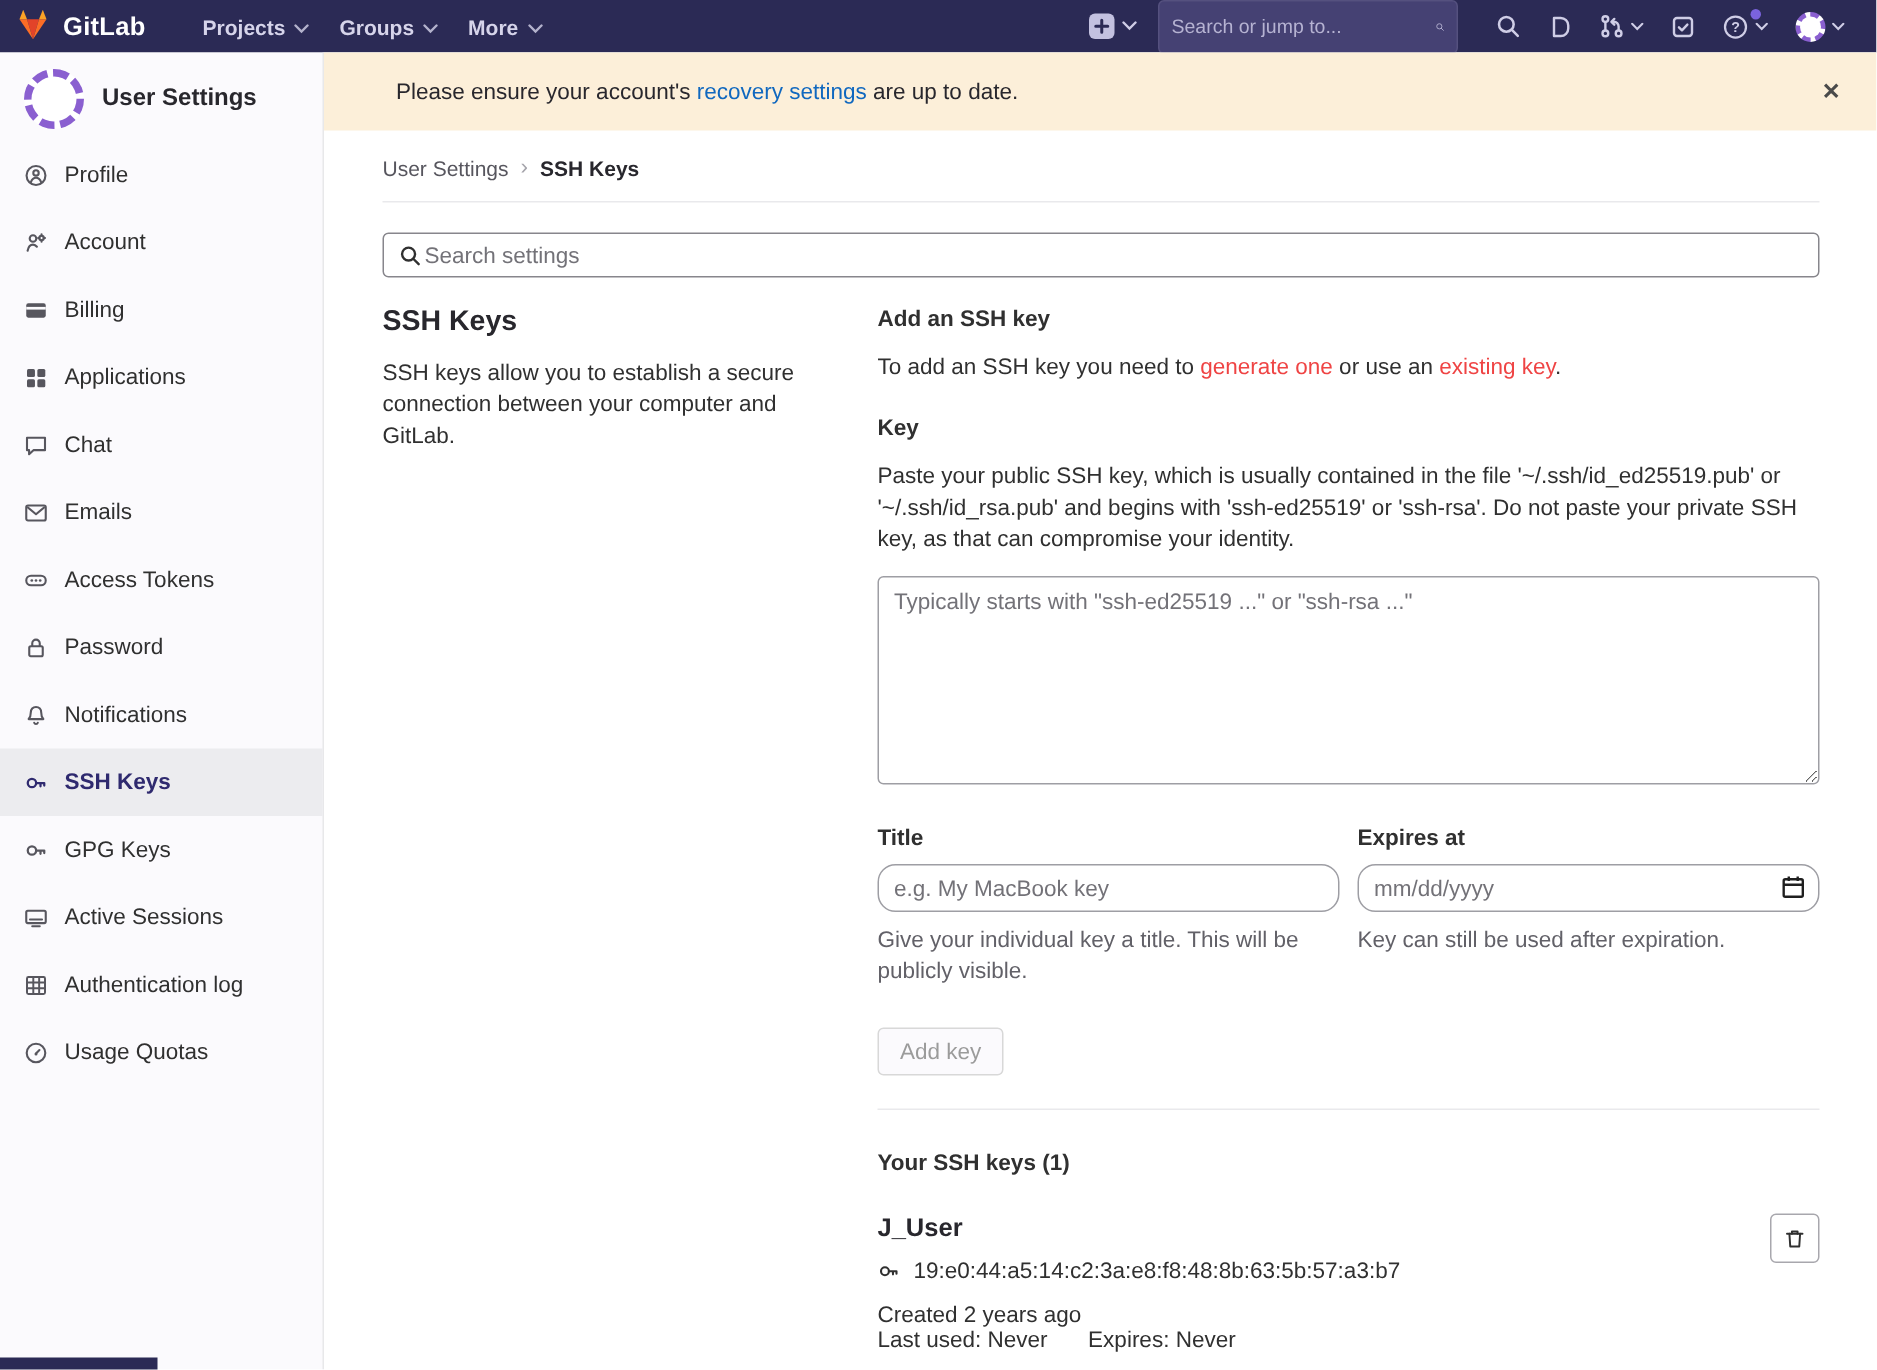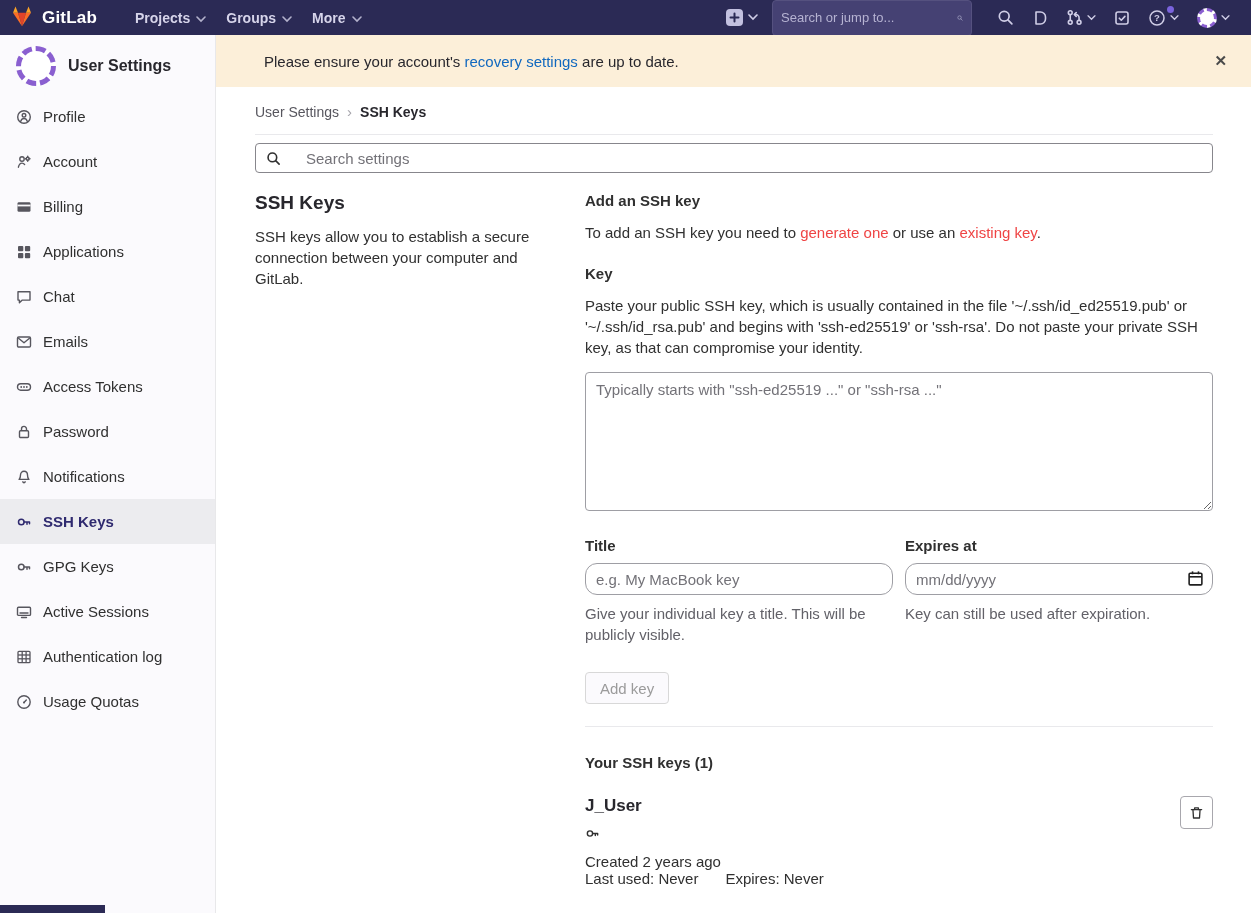--- a/index.html
+++ b/index.html
@@ -44,22 +44,22 @@
   .alert a { color:#1068bf; text-decoration:none; }
   .alert .grow { flex:1; }
   .alert-close { background:none; border:none; font-size:15px; color:#4a4a4a; cursor:pointer; padding:4px 8px; font-weight:700; }
 
   .page-body { padding:0 38px 0 39px; flex:1; }
   .breadcrumb { display:flex; align-items:center; gap:8px; font-size:14px; color:#57565e;
     padding:16px 0 14px 0; border-bottom:1px solid #e9e9ec; }
   .breadcrumb .sep { color:#a5a4ab; font-size:15px; }
   .breadcrumb .current { color:#28272d; font-weight:700; }
 
-  .settings-search { margin-top:8px; height:30px; border:1px solid #87868c; border-radius:4px;
-    display:flex; align-items:center; padding:0 10px; gap:25px; }
+  .settings-search { margin-top:20px; height:30px; border:1px solid #87868c; border-radius:4px;
+    display:flex; align-items:center; padding:0 10px; gap:2px; }
   .settings-search input { flex:1; border:none; outline:none; font-size:15px; font-family:inherit; color:#303030; }
   .settings-search input::placeholder { color:#737278; }
 
   .cols { display:flex; margin-top:19px; }
   .col-left { width:300px; margin-right:30px; flex-shrink:0; }
   .col-left h1 { font-size:19px; font-weight:700; color:#28272d; margin-bottom:12px; }
   .col-left p { font-size:15px; line-height:21px; }
 
   .col-right { flex:1; font-size:15px; }
   .sec-title { font-weight:700; }
@@ -423,20 +423,21 @@
           <div class="key-entry">
             <div class="key-info">
               <div class="key-name">J_User</div>
               <div class="fp-row">
                 <svg width="15" height="15" viewBox="0 0 16 16">
                     <g fill="none" stroke="#303030" stroke-width="1.5" stroke-linecap="round">
                       <circle cx="5.3" cy="8" r="2.8"></circle>
                       <path d="M8.1 8h5.4M11 8v2.2M13.5 8v1.7"></path>
                     </g>
                   </svg>
+                <span>19:e0:44:a5:14:c2:3a:e8:f8:48:8b:63:5b:57:a3:b7</span>
               </div>
               <div class="meta">Created 2 years ago</div>
               <div class="meta2">
                 <span>Last used: Never</span>
                 <span>Expires: Never</span>
               </div>
             </div>
             <button class="trash-btn">
               <svg width="15" height="16" viewBox="0 0 16 16">
                 <g fill="none" stroke="#303030" stroke-width="1.4" stroke-linecap="round" stroke-linejoin="round">

